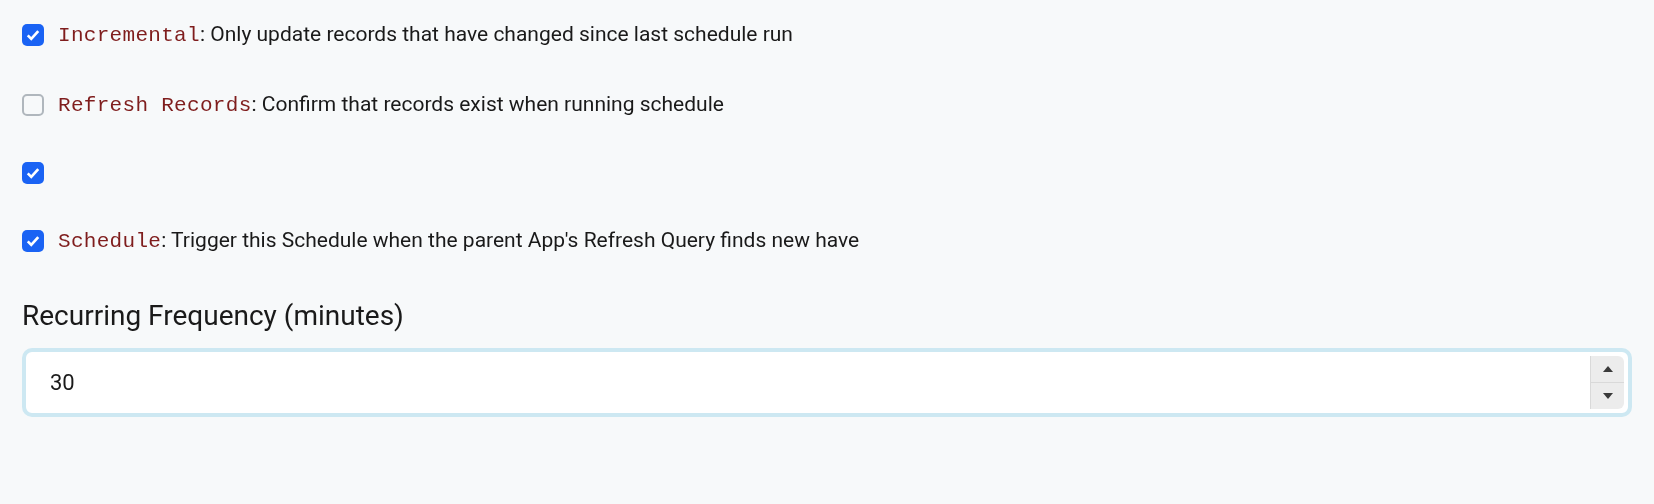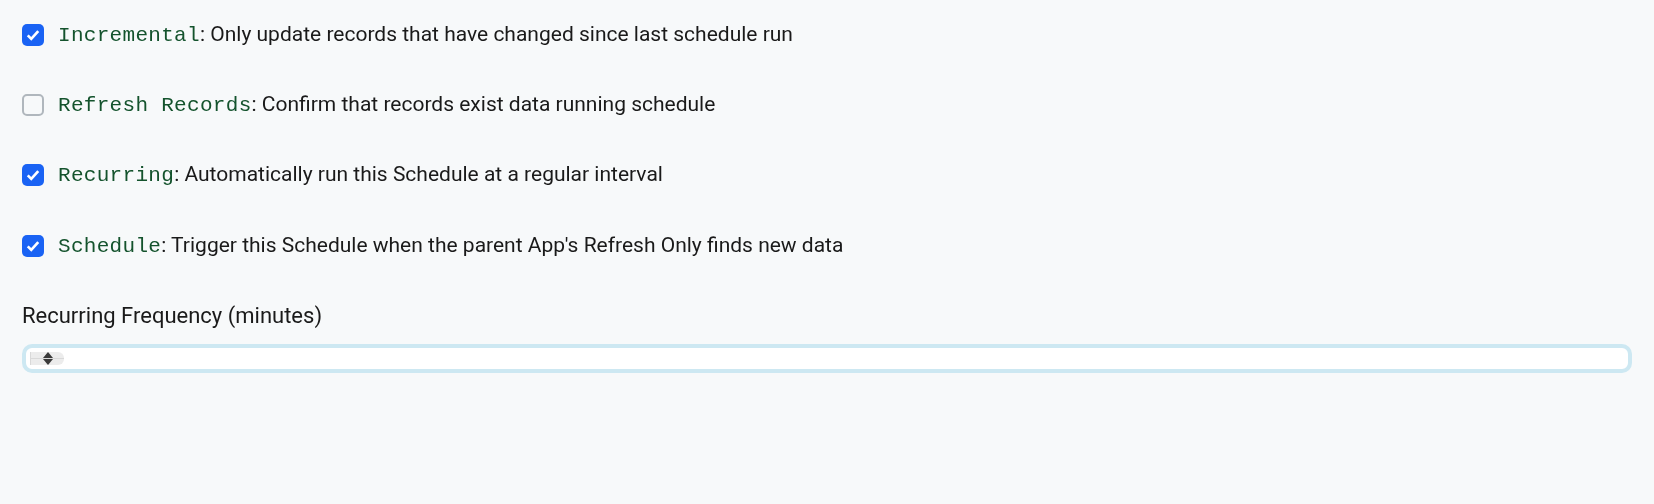--- a/index.html
+++ b/index.html
@@ -43,32 +43,32 @@
       stroke: white;
       stroke-width: 3;
       fill: none;
     }
     .option-label {
       font-size: 21px;
       line-height: 1.2;
     }
     .key {
       font-family: 'SFMono-Regular', Consolas, 'Liberation Mono', Menlo, monospace;
-      color: #14532d;
+      color: #7f1d1d;
       letter-spacing: 0.3px;
     }
     .colon {
       color: #1a1a1a;
     }
     .desc {
       color: #1a1a1a;
       margin-top: 28px;
     }
     .field-label {
-      font-size: 22px;
+      font-size: 28px;
       color: #1a1a1a;
       margin-bottom: 16px;
       margin-top: 10px;
     }
     .input-wrap {
       position: relative;
       border: 4px solid #cde8f2;
       border-radius: 10px;
       background: white;
       padding: 0;
@@ -121,49 +121,47 @@
       </svg>
   </div>
   <div class="option-label">
     <span class="key">Incremental</span><span class="colon">: </span><span class="desc">Only update records that have changed since last schedule run</span>
   </div>
 </div>
 
 <div class="option-row">
   <div class="checkbox unchecked"></div>
   <div class="option-label">
-    <span class="key">Refresh Records</span><span class="colon">: </span><span class="desc">Confirm that records exist data running schedule</span>
+    <span class="key">Refresh Records</span><span class="colon">: </span><span class="desc">Confirm that records exist when running schedule</span>
+  </div>
+</div>
+
+<div class="option-row">
+  <div class="checkbox checked">
+    <svg viewBox="0 0 16 16">
+        <polyline points="2,8.5 6,12.5 14,3.5"></polyline>
+      </svg>
   </div>
 </div>
 
 <div class="option-row">
   <div class="checkbox checked">
     <svg viewBox="0 0 16 16">
         <polyline points="2,8.5 6,12.5 14,3.5"></polyline>
       </svg>
   </div>
   <div class="option-label">
-    <span class="key">Recurring</span><span class="colon">: </span><span class="desc">Automatically run this Schedule at a regular interval</span>
-  </div>
-</div>
-
-<div class="option-row">
-  <div class="checkbox checked">
-    <svg viewBox="0 0 16 16">
-        <polyline points="2,8.5 6,12.5 14,3.5"></polyline>
-      </svg>
-  </div>
-  <div class="option-label">
-    <span class="key">Schedule</span><span class="colon">: </span><span class="desc">Trigger this Schedule when the parent App's Refresh Only finds new data</span>
+    <span class="key">Schedule</span><span class="colon">: </span><span class="desc">Trigger this Schedule when the parent App's Refresh Query finds new have</span>
   </div>
 </div>
 
 <div class="field-label">Recurring Frequency (minutes)</div>
 
 <div class="input-wrap">
+  <input type="text" value="30" style="">
   <div class="stepper">
     <div class="stepper-btn">
       <svg viewBox="0 0 10 6">
           <polygon points="5,0 10,6 0,6"></polygon>
         </svg>
     </div>
     <div class="stepper-btn">
       <svg viewBox="0 0 10 6">
           <polygon points="0,0 10,0 5,6"></polygon>
         </svg>

